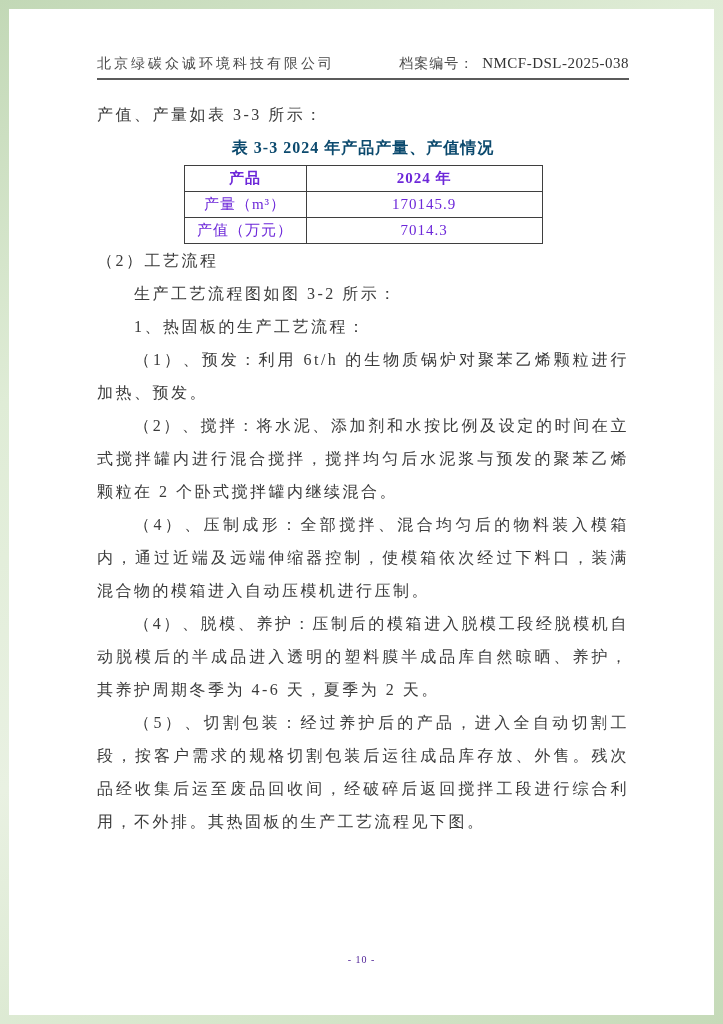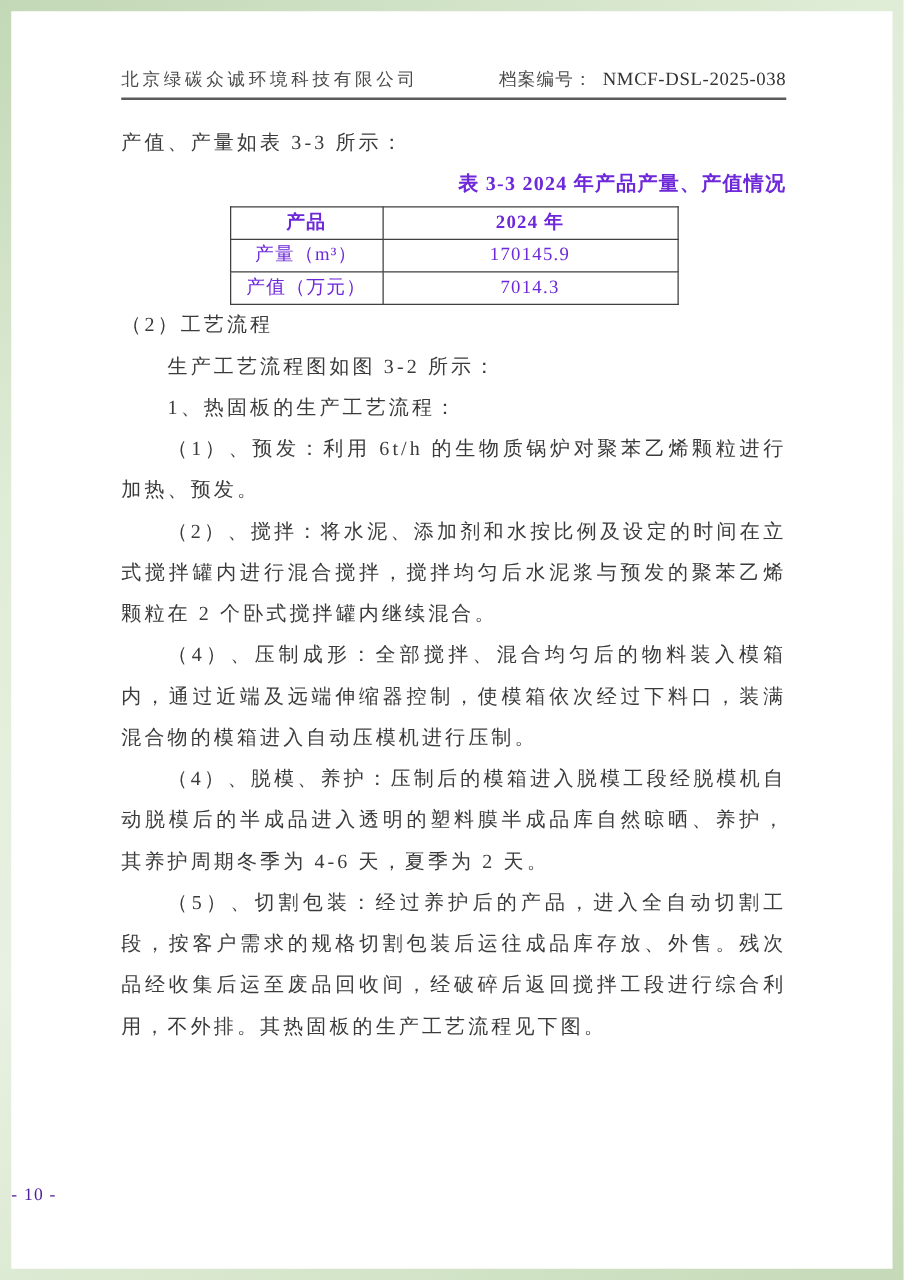--- a/index.html
+++ b/index.html
@@ -50,24 +50,24 @@
     font-size: 16px;
     line-height: 33px;
     text-align: justify;
     letter-spacing: 2.5px;
     color: #3b3b3b;
   }
   .content p { margin: 0; }
   .intro { margin-top: 18px !important; }
   .indent { text-indent: 37px; }
   .caption {
-    text-align: right;
+    text-align: center;
     font-weight: bold;
     letter-spacing: 1px;
-    color: #6d28d9;
+    color: #0c4a6e;
   }
   table.prod {
     border-collapse: collapse;
     margin: 1px auto 0 auto;
     width: 358px;
     table-layout: fixed;
     letter-spacing: 1px;
   }
   table.prod th, table.prod td {
     border: 1.5px solid #3f3f3f;
@@ -80,21 +80,22 @@
     color: #6d28d9;
   }
   table.prod col.c1 { width: 122px; }
   table.prod col.c2 { width: 236px; }
   table.prod th { font-weight: bold; }
   .footer {
     position: absolute;
     left: 0;
     right: 0;
     bottom: 50px;
-    font-size: 14px;
+    text-align: center;
+    font-size: 10px;
     letter-spacing: 1px;
     color: #4c1d95;
   }
 </style>
 </head>
 <body>
 
 <div class="page-frame">
   <div class="page">
 

